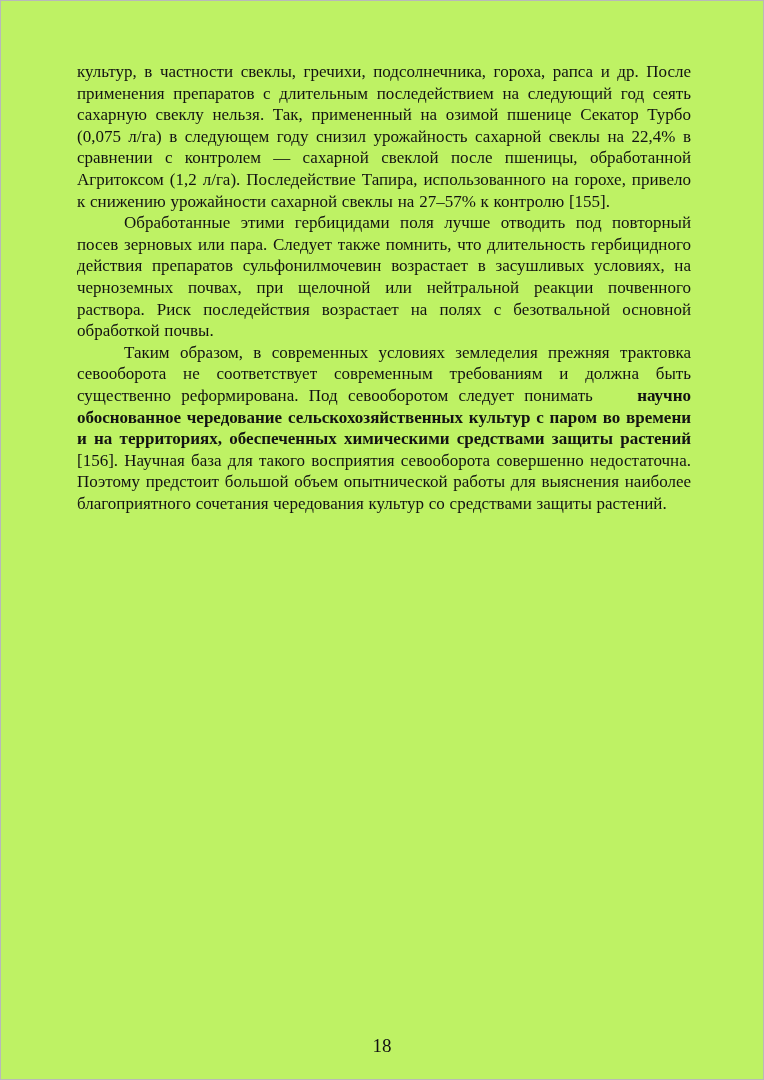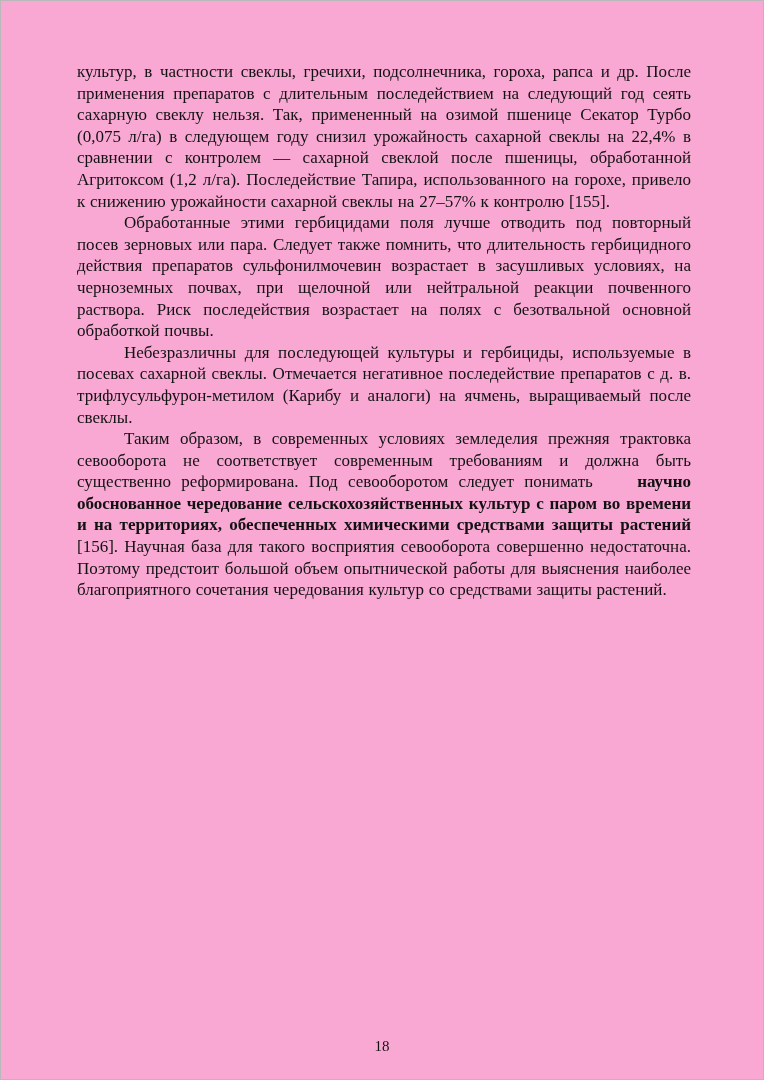--- a/index.html
+++ b/index.html
@@ -5,21 +5,21 @@
     html, body {
       margin: 0;
       padding: 0;
       background: #d8d8d8;
     }
     .page {
       position: relative;
       width: 764px;
       height: 1080px;
       margin: 0 auto;
-      background: #f9a8d4;
+      background: #bef264;
       box-sizing: border-box;
       border: 1px solid #b9b9b9;
       font-family: "Liberation Serif", "DejaVu Serif", serif;
       color: #121212;
       overflow: hidden;
     }
     .text-block {
       position: absolute;
       left: 76px;
       top: 60px;
@@ -40,36 +40,35 @@
     .seg-bold {
       font-weight: bold;
       margin-left: 34px;
     }
     .page-number {
       position: absolute;
       left: 0;
       bottom: 24px;
       width: 100%;
       text-align: center;
-      font-size: 15px;
+      font-size: 19px;
       line-height: 18px;
       color: #121212;
     }
   </style>
 </head>
 <body>
 
 <div class="page">
   <div class="text-block">
 
     <p class="no-indent"><span>культур, в частности свеклы, гречихи, подсолнечника, гороха, рапса и др. После применения препаратов с длительным последействием на следующий год сеять сахарную свеклу нельзя. Так, примененный на озимой пшенице Секатор Турбо (0,075 л/га) в следующем году снизил урожайность сахарной свеклы на 22,4% в сравнении с контролем — сахарной свеклой после пшеницы, обработанной Агритоксом (1,2 л/га). Последействие Тапира, использованного на горохе, привело к снижению урожайности сахарной свеклы на 27–57% к контролю [155].</span></p>
 
     <p><span>Обработанные этими гербицидами поля лучше отводить под повторный посев зерновых или пара. Следует также помнить, что длительность гербицидного действия препаратов сульфонилмочевин возрастает в засушливых условиях, на черноземных почвах, при щелочной или нейтральной реакции почвенного раствора. Риск последействия возрастает на полях с безотвальной основной обработкой почвы.</span></p>
 
 
-    <p><span>Небезразличны для последующей культуры и гербициды, используемые в посевах сахарной свеклы. Отмечается негативное последействие препаратов с д. в. трифлусульфурон-метилом (Карибу и аналоги) на ячмень, выращиваемый после свеклы.</span></p>
 
     <p><span>Таким образом, в современных условиях земледелия прежняя трактовка севооборота не соответствует современным требованиям и должна быть существенно реформирована. Под севооборотом следует понимать </span><span class="seg-bold">научно обоснованное чередование сельскохозяйственных культур с паром во времени и на территориях, обеспеченных химическими средствами защиты растений</span><span> [156]. Научная база для такого восприятия севооборота совершенно недостаточна. Поэтому предстоит большой объем опытнической работы для выяснения наиболее благоприятного сочетания чередования культур со средствами защиты растений.</span></p>
 
   </div>
 
   <div class="page-number">18</div>
 </div>
 
 </body></html>

